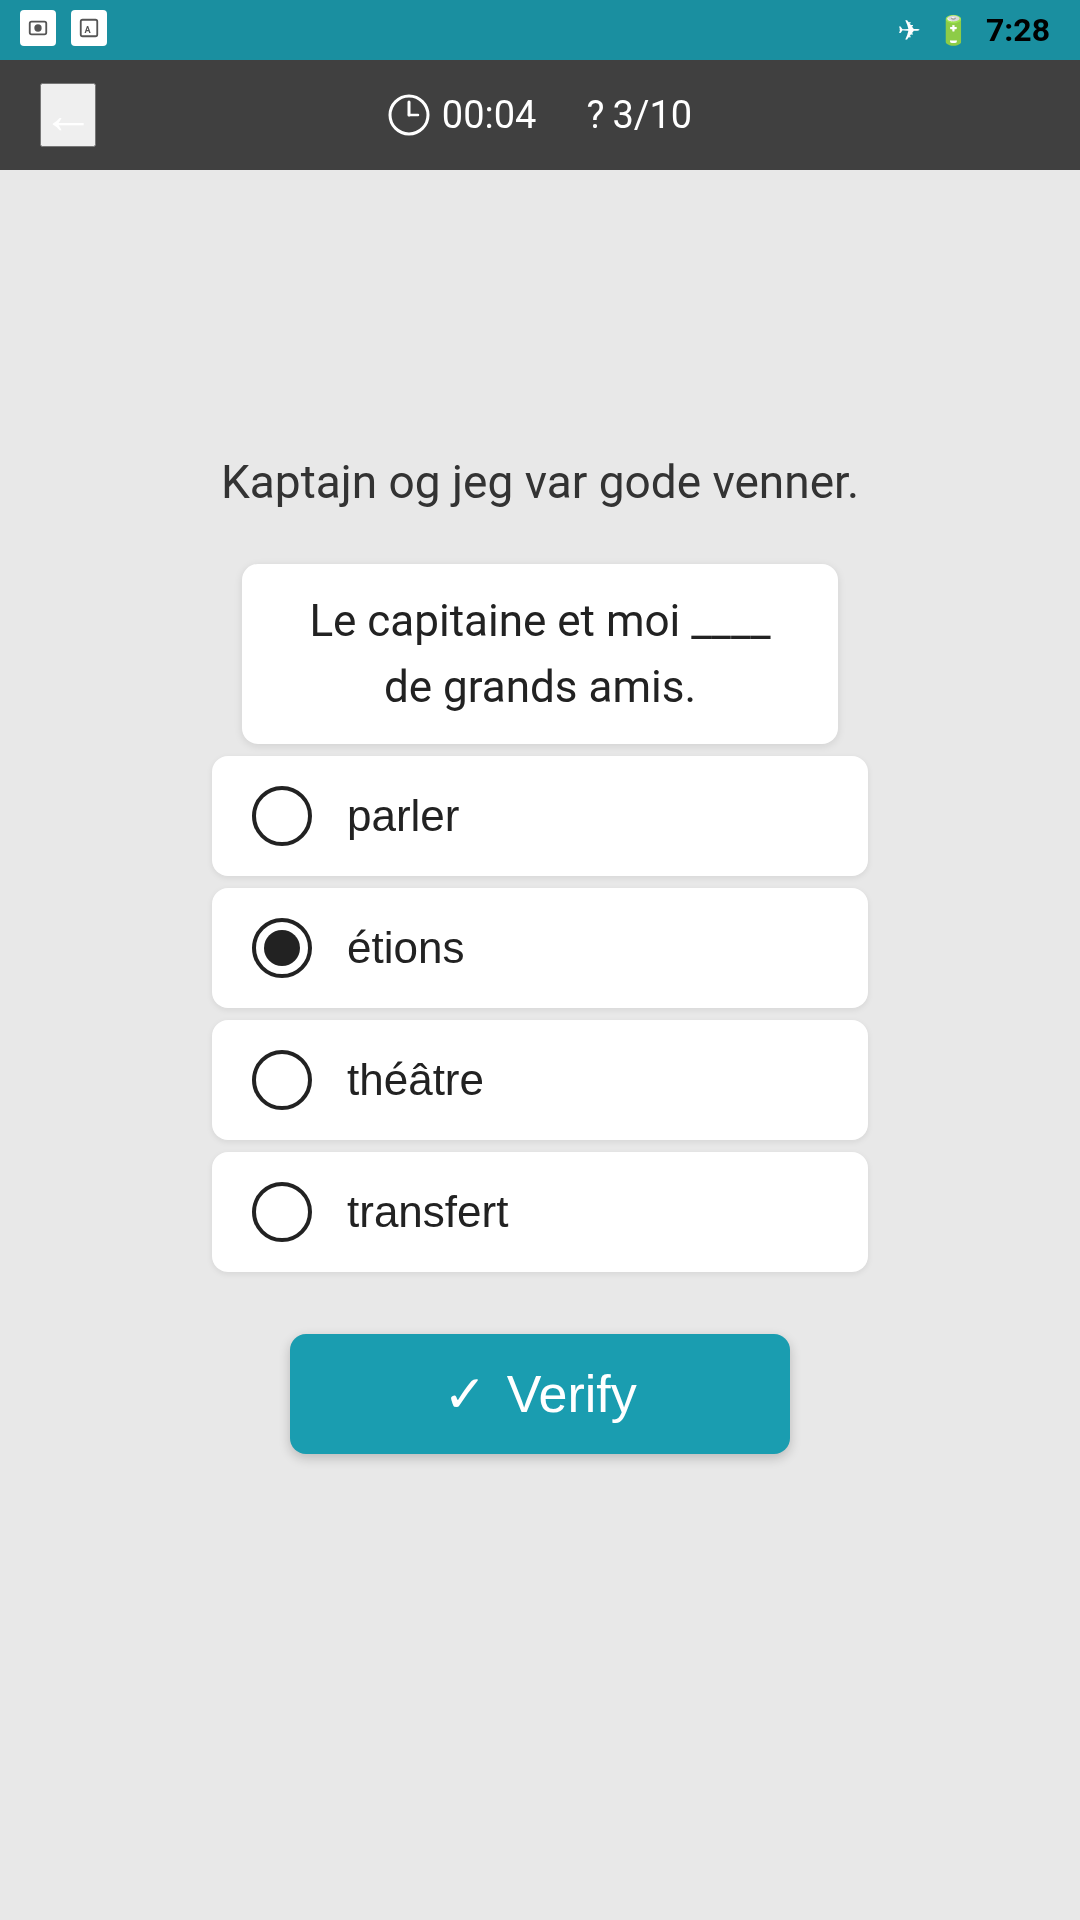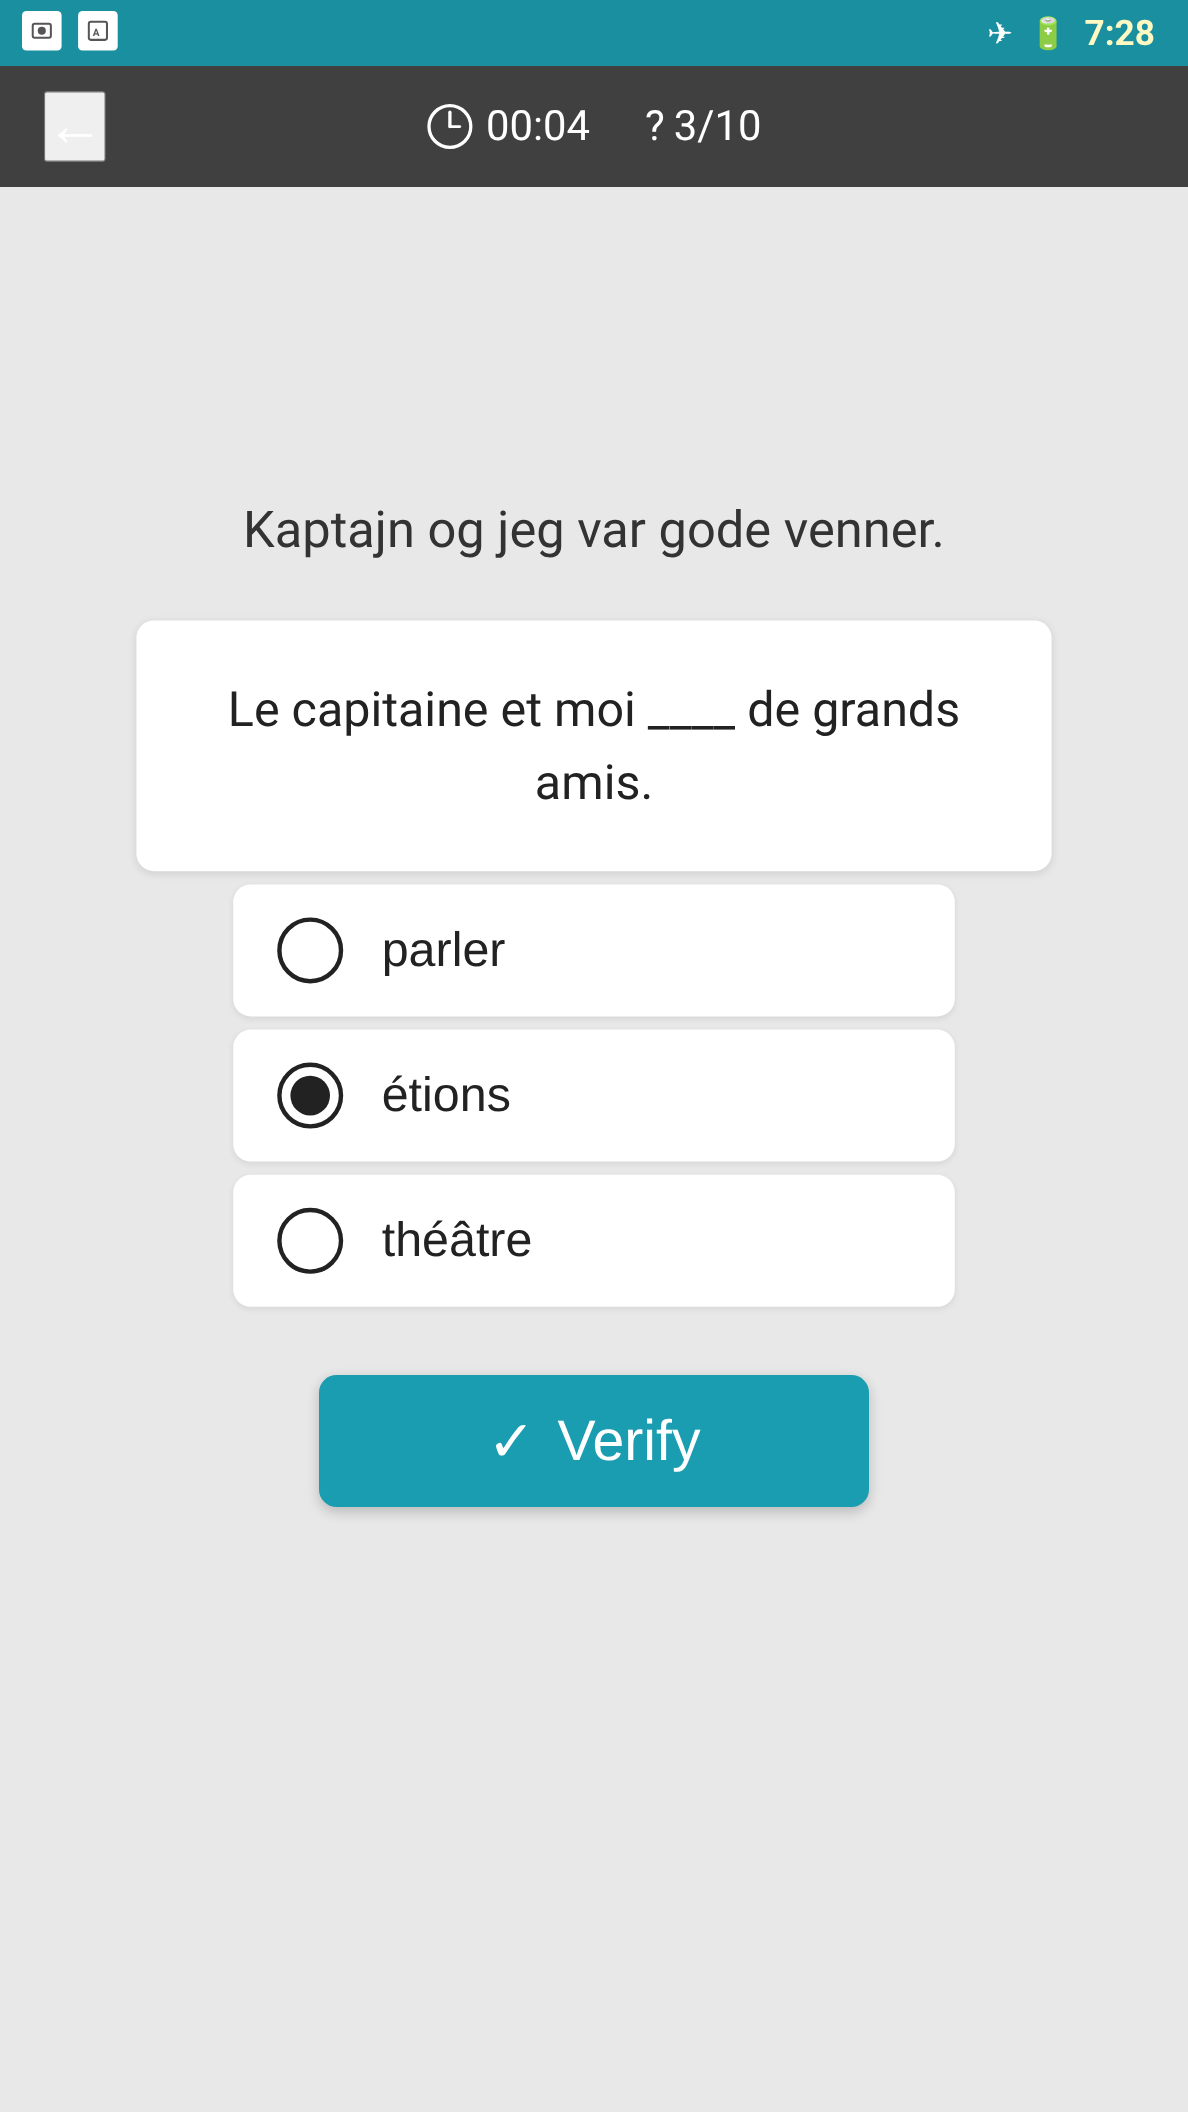--- a/index.html
+++ b/index.html
@@ -35,21 +35,21 @@
       align-items: center;
       gap: 15px;
     }
 
     .status-icon {
       color: white;
       font-size: 28px;
     }
 
     .status-time {
-      color: #fef9c3;
+      color: #000000;
       font-size: 32px;
       font-weight: bold;
     }
 
     .status-left-icons {
       position: absolute;
       left: 20px;
       top: 10px;
       display: flex;
       gap: 15px;
@@ -123,24 +123,24 @@
     .question-text {
       font-size: 46px;
       color: #333;
       text-align: center;
       margin-bottom: 50px;
       line-height: 1.4;
     }
 
     
     .answer-box {
-      width: 832px;
+      width: 596px;
       background: white;
       border-radius: 16px;
-      padding: 48px 50px;
+      padding: 24px 50px;
       text-align: center;
       margin-bottom: 12px;
       box-shadow: 0 2px 8px rgba(0,0,0,0.1);
     }
 
     .answer-box-text {
       font-size: 44px;
       color: #222;
       line-height: 1.5;
     }
@@ -279,19 +279,23 @@
       <div class="radio-inner"></div>
     </div>
     <span class="option-label">étions</span>
   </button>
 
   <button class="option-button">
     <div class="radio-outer empty"></div>
     <span class="option-label">théâtre</span>
   </button>
 
+  <button class="option-button">
+    <div class="radio-outer empty"></div>
+    <span class="option-label">transfert</span>
+  </button>
 
   <button class="verify-button">
     <span class="verify-checkmark">✓</span>
     <span class="verify-label">Verify</span>
   </button>
 
 </div>
 
 </body></html>

